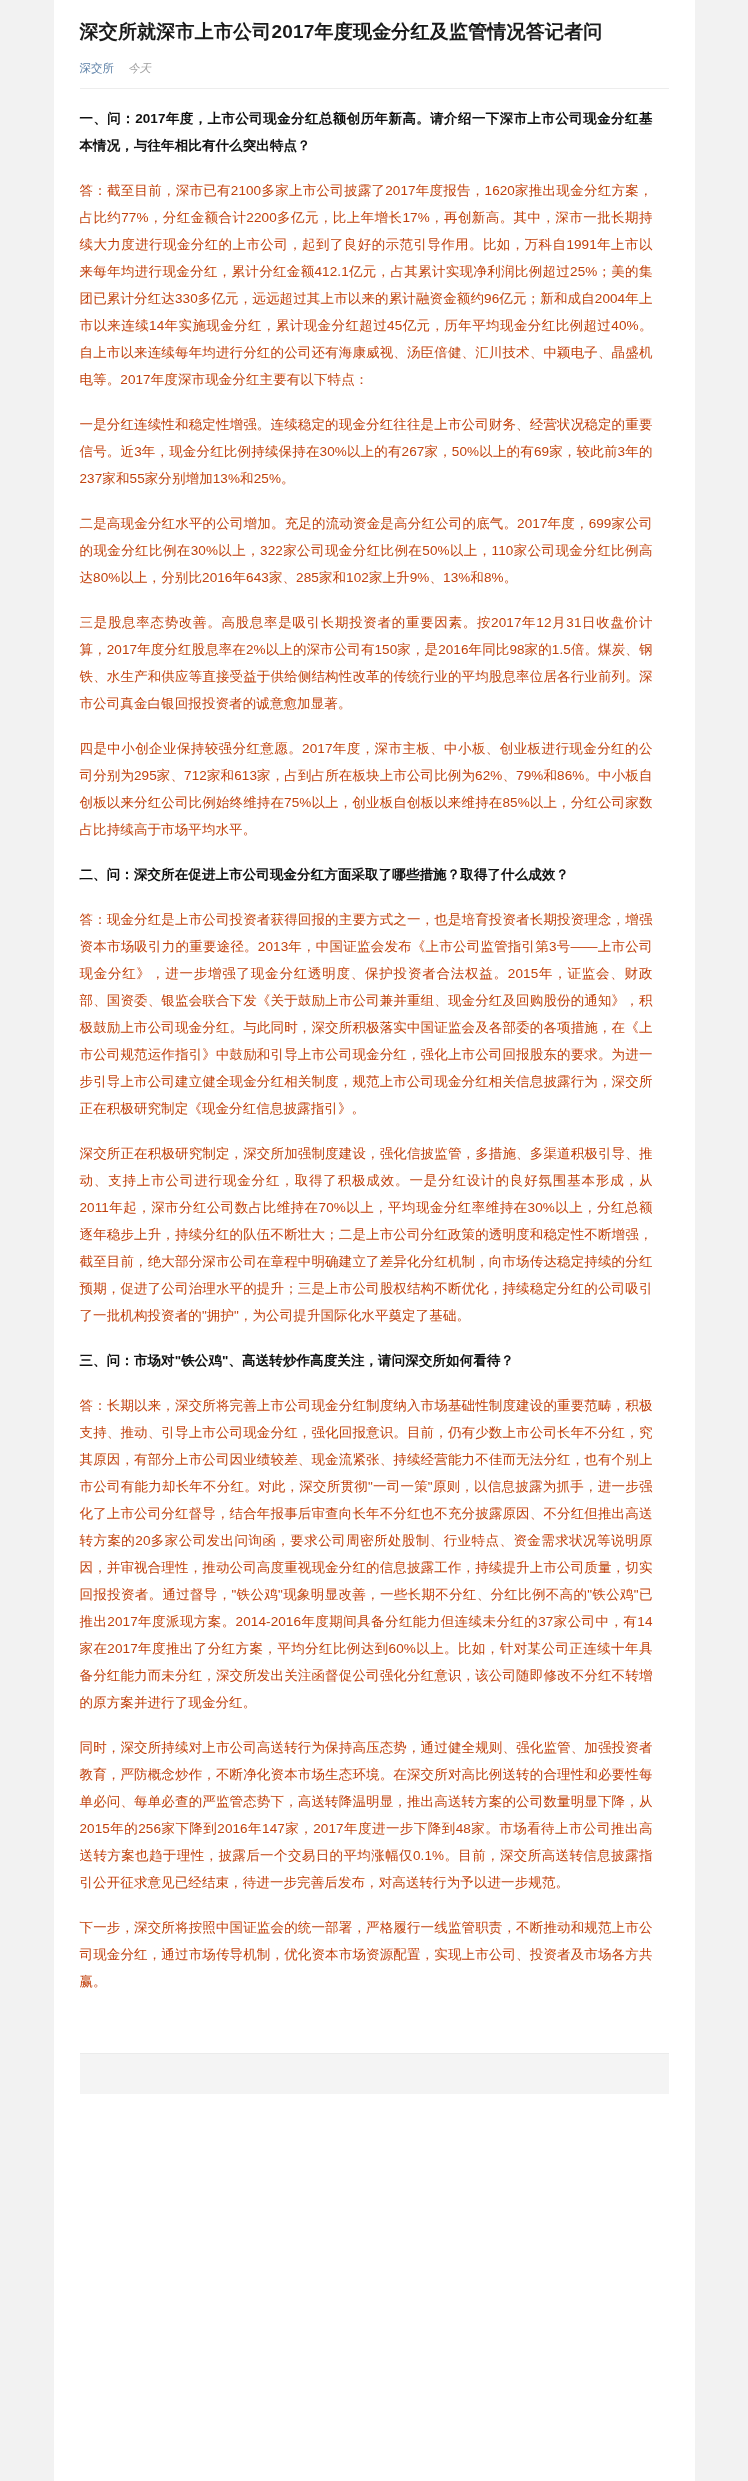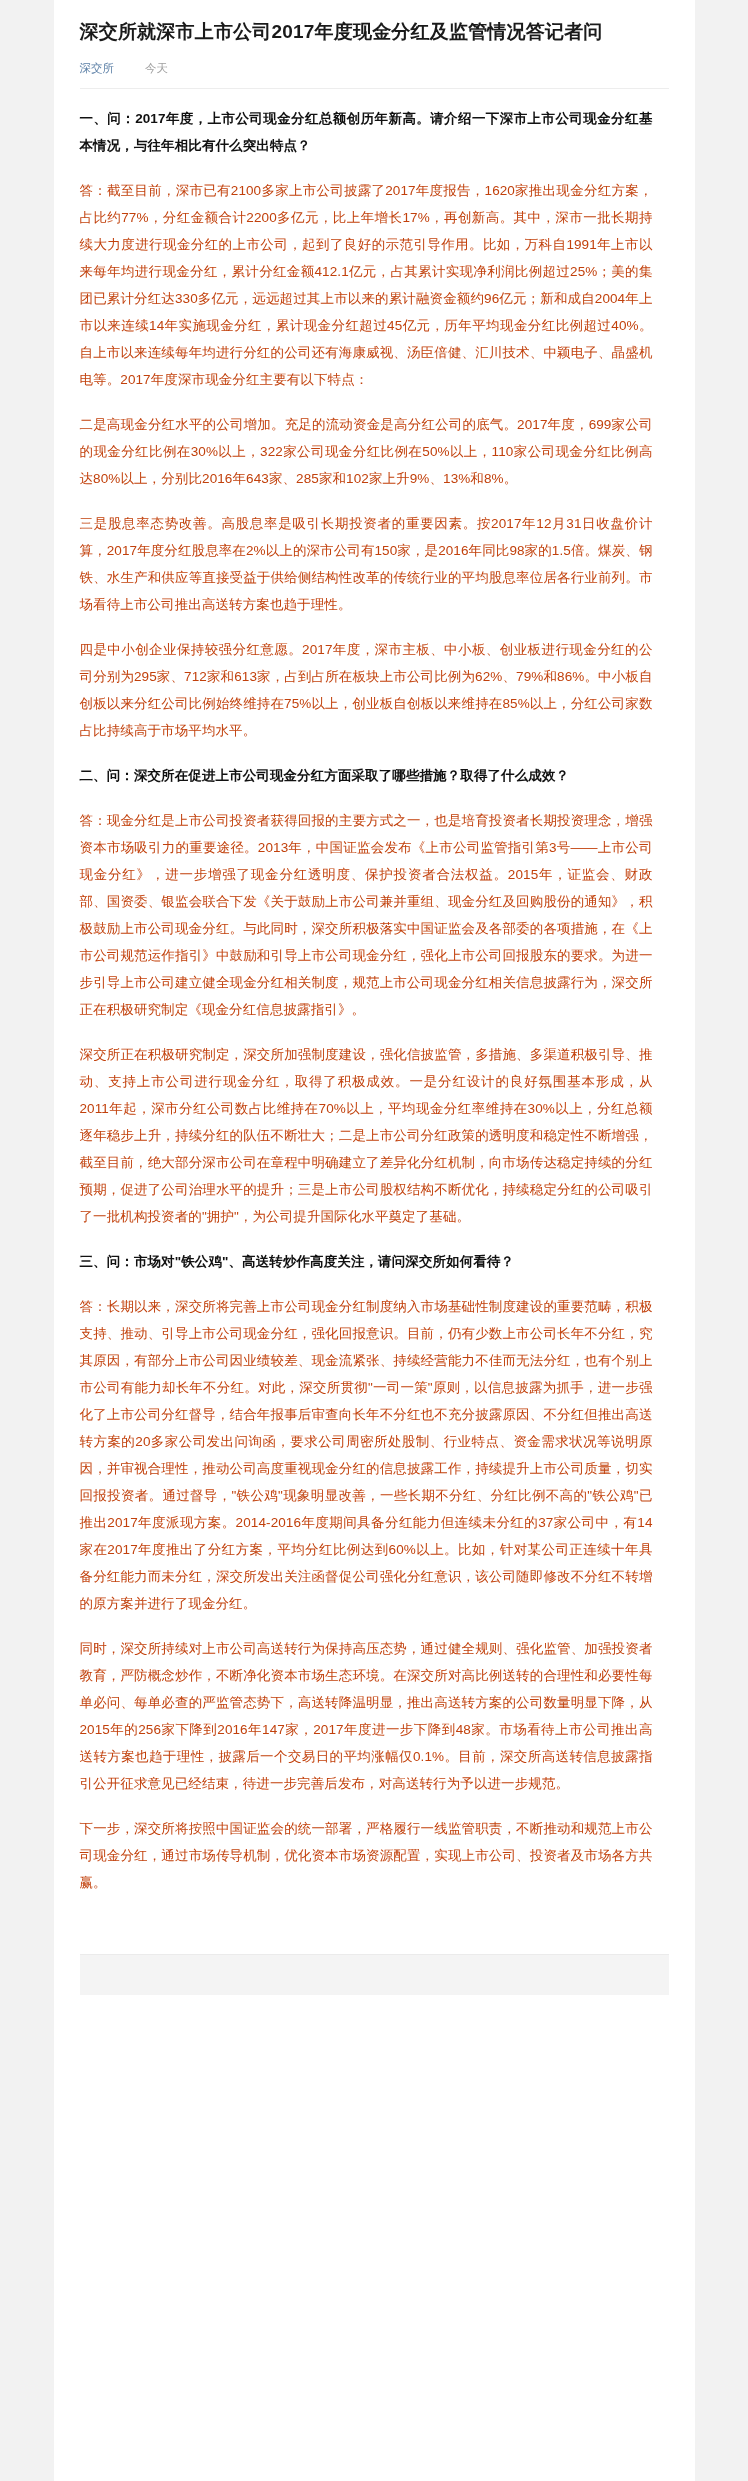--- a/index.html
+++ b/index.html
@@ -31,24 +31,25 @@
   .meta {
     display: flex;
     align-items: center;
     font-size: 11.5px;
     color: #8a8a8a;
     padding-bottom: 12px;
     border-bottom: 1px solid #ededed;
   }
   .meta .source {
     color: #5b7fa6;
-    margin-right: 31px;
+    margin-right: 14px;
   }
   .meta .time {
     color: #a0a0a0;
+    font-style: italic;
   }
   .body {
     padding: 16px 42px 30px 26px;
   }
   p.para {
     font-size: 13.5px;
     line-height: 2.0;
     color: #c2410c;
     margin: 0 0 18px 0;
     text-align: justify;
@@ -77,22 +78,23 @@
     <h1 class="title">深交所就深市上市公司2017年度现金分红及监管情况答记者问</h1>
     <div class="meta">
       <span class="source">深交所</span>
       <span class="time">今天</span>
     </div>
   </div>
 
   <div class="body">
     <p class="para q">一、问：2017年度，上市公司现金分红总额创历年新高。请介绍一下深市上市公司现金分红基本情况，与往年相比有什么突出特点？</p>
     <p class="para">答：截至目前，深市已有2100多家上市公司披露了2017年度报告，1620家推出现金分红方案，占比约77%，分红金额合计2200多亿元，比上年增长17%，再创新高。其中，深市一批长期持续大力度进行现金分红的上市公司，起到了良好的示范引导作用。比如，万科自1991年上市以来每年均进行现金分红，累计分红金额412.1亿元，占其累计实现净利润比例超过25%；美的集团已累计分红达330多亿元，远远超过其上市以来的累计融资金额约96亿元；新和成自2004年上市以来连续14年实施现金分红，累计现金分红超过45亿元，历年平均现金分红比例超过40%。自上市以来连续每年均进行分红的公司还有海康威视、汤臣倍健、汇川技术、中颖电子、晶盛机电等。2017年度深市现金分红主要有以下特点：</p>
+    <p class="para">一是分红连续性和稳定性增强。连续稳定的现金分红往往是上市公司财务、经营状况稳定的重要信号。近3年，现金分红比例持续保持在30%以上的有267家，50%以上的有69家，较此前3年的237家和55家分别增加13%和25%。</p>
     <p class="para">二是高现金分红水平的公司增加。充足的流动资金是高分红公司的底气。2017年度，699家公司的现金分红比例在30%以上，322家公司现金分红比例在50%以上，110家公司现金分红比例高达80%以上，分别比2016年643家、285家和102家上升9%、13%和8%。</p>
-    <p class="para">三是股息率态势改善。高股息率是吸引长期投资者的重要因素。按2017年12月31日收盘价计算，2017年度分红股息率在2%以上的深市公司有150家，是2016年同比98家的1.5倍。煤炭、钢铁、水生产和供应等直接受益于供给侧结构性改革的传统行业的平均股息率位居各行业前列。市场看待上市公司推出高送转方案也趋于理性。</p>
+    <p class="para">三是股息率态势改善。高股息率是吸引长期投资者的重要因素。按2017年12月31日收盘价计算，2017年度分红股息率在2%以上的深市公司有150家，是2016年同比98家的1.5倍。煤炭、钢铁、水生产和供应等直接受益于供给侧结构性改革的传统行业的平均股息率位居各行业前列。深市公司真金白银回报投资者的诚意愈加显著。</p>
     <p class="para">四是中小创企业保持较强分红意愿。2017年度，深市主板、中小板、创业板进行现金分红的公司分别为295家、712家和613家，占到占所在板块上市公司比例为62%、79%和86%。中小板自创板以来分红公司比例始终维持在75%以上，创业板自创板以来维持在85%以上，分红公司家数占比持续高于市场平均水平。</p>
     <p class="para q">二、问：深交所在促进上市公司现金分红方面采取了哪些措施？取得了什么成效？</p>
     <p class="para">答：现金分红是上市公司投资者获得回报的主要方式之一，也是培育投资者长期投资理念，增强资本市场吸引力的重要途径。2013年，中国证监会发布《上市公司监管指引第3号——上市公司现金分红》，进一步增强了现金分红透明度、保护投资者合法权益。2015年，证监会、财政部、国资委、银监会联合下发《关于鼓励上市公司兼并重组、现金分红及回购股份的通知》，积极鼓励上市公司现金分红。与此同时，深交所积极落实中国证监会及各部委的各项措施，在《上市公司规范运作指引》中鼓励和引导上市公司现金分红，强化上市公司回报股东的要求。为进一步引导上市公司建立健全现金分红相关制度，规范上市公司现金分红相关信息披露行为，深交所正在积极研究制定《现金分红信息披露指引》。</p>
     <p class="para">深交所正在积极研究制定，深交所加强制度建设，强化信披监管，多措施、多渠道积极引导、推动、支持上市公司进行现金分红，取得了积极成效。一是分红设计的良好氛围基本形成，从2011年起，深市分红公司数占比维持在70%以上，平均现金分红率维持在30%以上，分红总额逐年稳步上升，持续分红的队伍不断壮大；二是上市公司分红政策的透明度和稳定性不断增强，截至目前，绝大部分深市公司在章程中明确建立了差异化分红机制，向市场传达稳定持续的分红预期，促进了公司治理水平的提升；三是上市公司股权结构不断优化，持续稳定分红的公司吸引了一批机构投资者的"拥护"，为公司提升国际化水平奠定了基础。</p>
     <p class="para q">三、问：市场对"铁公鸡"、高送转炒作高度关注，请问深交所如何看待？</p>
     <p class="para">答：长期以来，深交所将完善上市公司现金分红制度纳入市场基础性制度建设的重要范畴，积极支持、推动、引导上市公司现金分红，强化回报意识。目前，仍有少数上市公司长年不分红，究其原因，有部分上市公司因业绩较差、现金流紧张、持续经营能力不佳而无法分红，也有个别上市公司有能力却长年不分红。对此，深交所贯彻"一司一策"原则，以信息披露为抓手，进一步强化了上市公司分红督导，结合年报事后审查向长年不分红也不充分披露原因、不分红但推出高送转方案的20多家公司发出问询函，要求公司周密所处股制、行业特点、资金需求状况等说明原因，并审视合理性，推动公司高度重视现金分红的信息披露工作，持续提升上市公司质量，切实回报投资者。通过督导，"铁公鸡"现象明显改善，一些长期不分红、分红比例不高的"铁公鸡"已推出2017年度派现方案。2014-2016年度期间具备分红能力但连续未分红的37家公司中，有14家在2017年度推出了分红方案，平均分红比例达到60%以上。比如，针对某公司正连续十年具备分红能力而未分红，深交所发出关注函督促公司强化分红意识，该公司随即修改不分红不转增的原方案并进行了现金分红。</p>
     <p class="para">同时，深交所持续对上市公司高送转行为保持高压态势，通过健全规则、强化监管、加强投资者教育，严防概念炒作，不断净化资本市场生态环境。在深交所对高比例送转的合理性和必要性每单必问、每单必查的严监管态势下，高送转降温明显，推出高送转方案的公司数量明显下降，从2015年的256家下降到2016年147家，2017年度进一步下降到48家。市场看待上市公司推出高送转方案也趋于理性，披露后一个交易日的平均涨幅仅0.1%。目前，深交所高送转信息披露指引公开征求意见已经结束，待进一步完善后发布，对高送转行为予以进一步规范。</p>
     <p class="para">下一步，深交所将按照中国证监会的统一部署，严格履行一线监管职责，不断推动和规范上市公司现金分红，通过市场传导机制，优化资本市场资源配置，实现上市公司、投资者及市场各方共赢。</p>
   </div>
 

